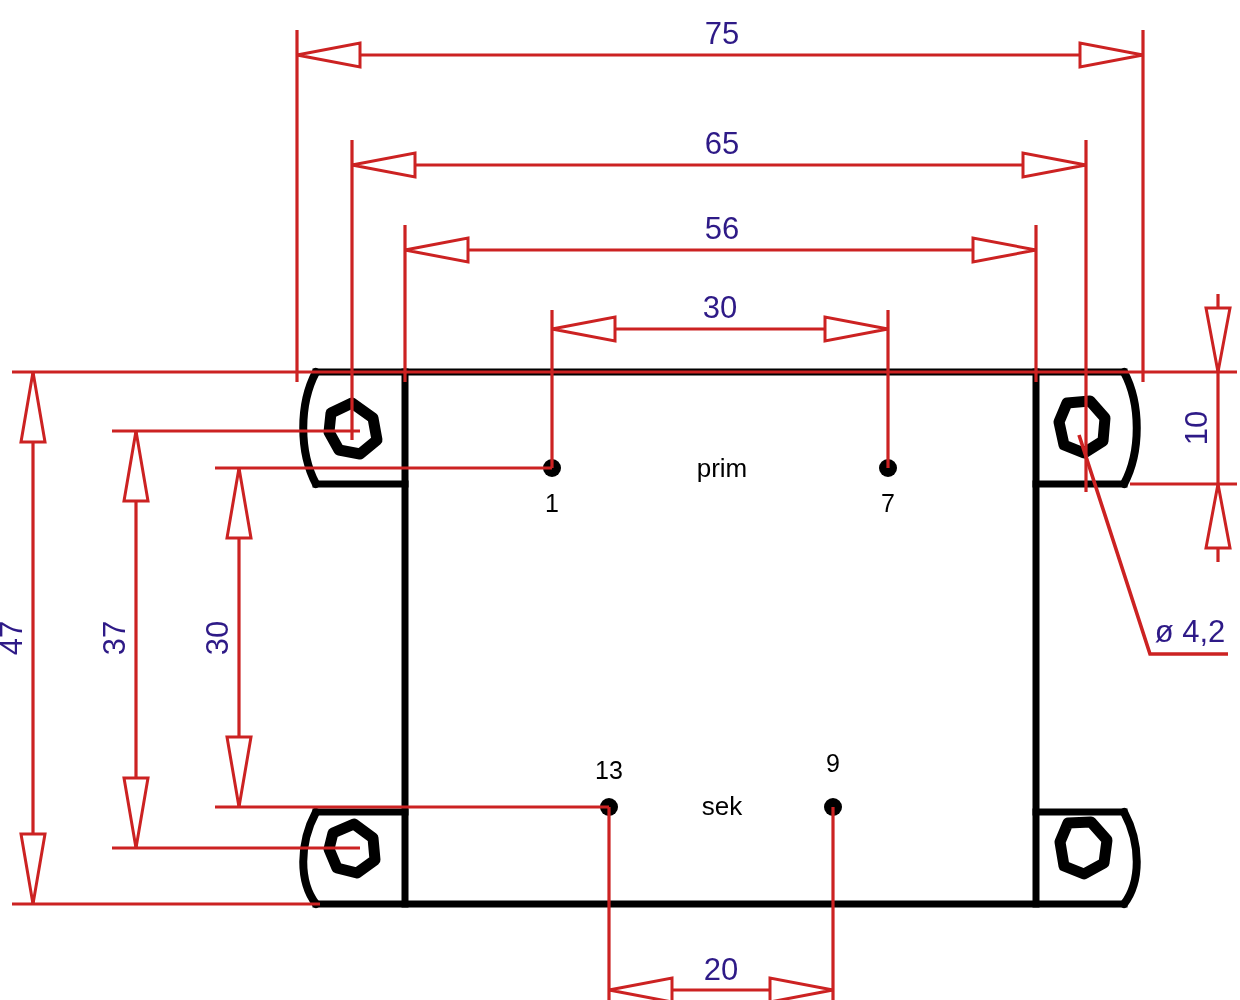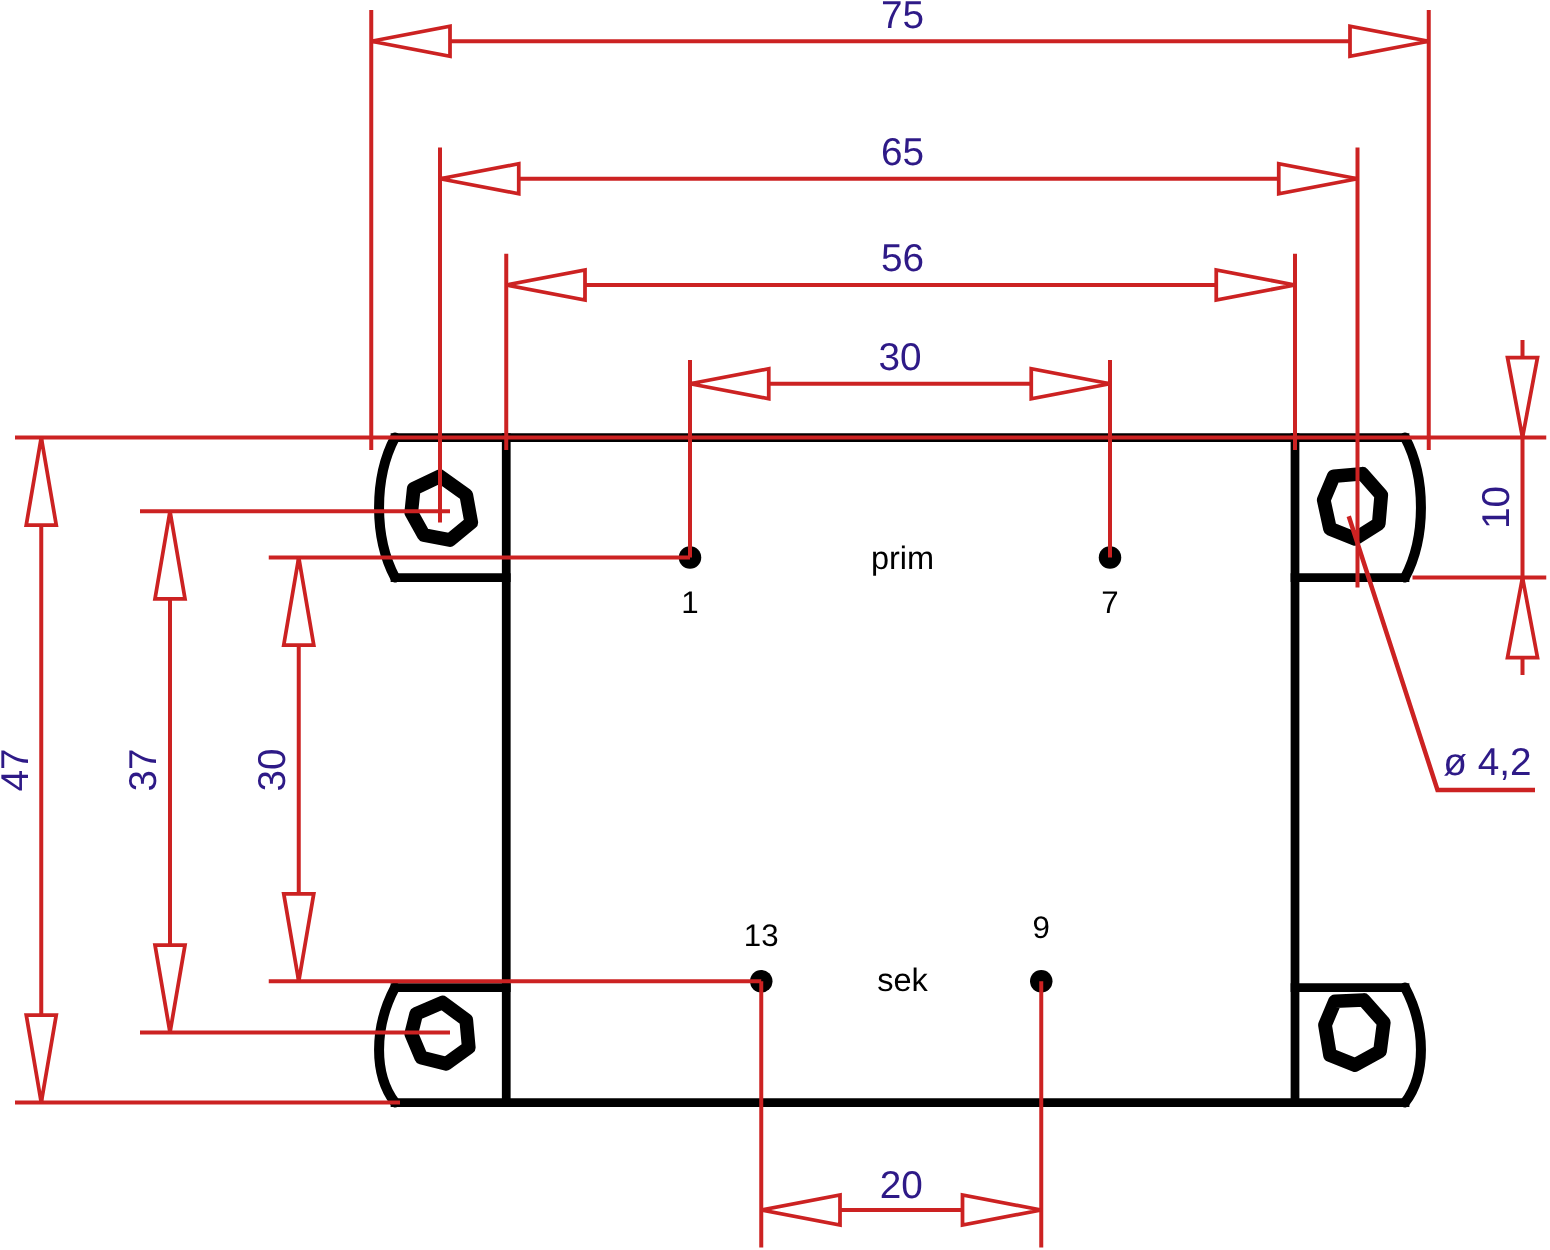--- a/index.html
+++ b/index.html
@@ -11,20 +11,21 @@
   body {
     width: 1240px;
     height: 1000px;
     font-family: "Liberation Sans", sans-serif;
     overflow: hidden;
   }
   #drawing-root {
     position: relative;
     width: 1240px;
     height: 716px;
+    margin-top: 22px;
   }
   svg#drawing {
     display: block;
     width: 1240px;
     height: 1000px;
   }
   .dim-line, .ext-line, .leader-line {
     stroke: #cc2222;
     fill: none;
     stroke-linecap: butt;

